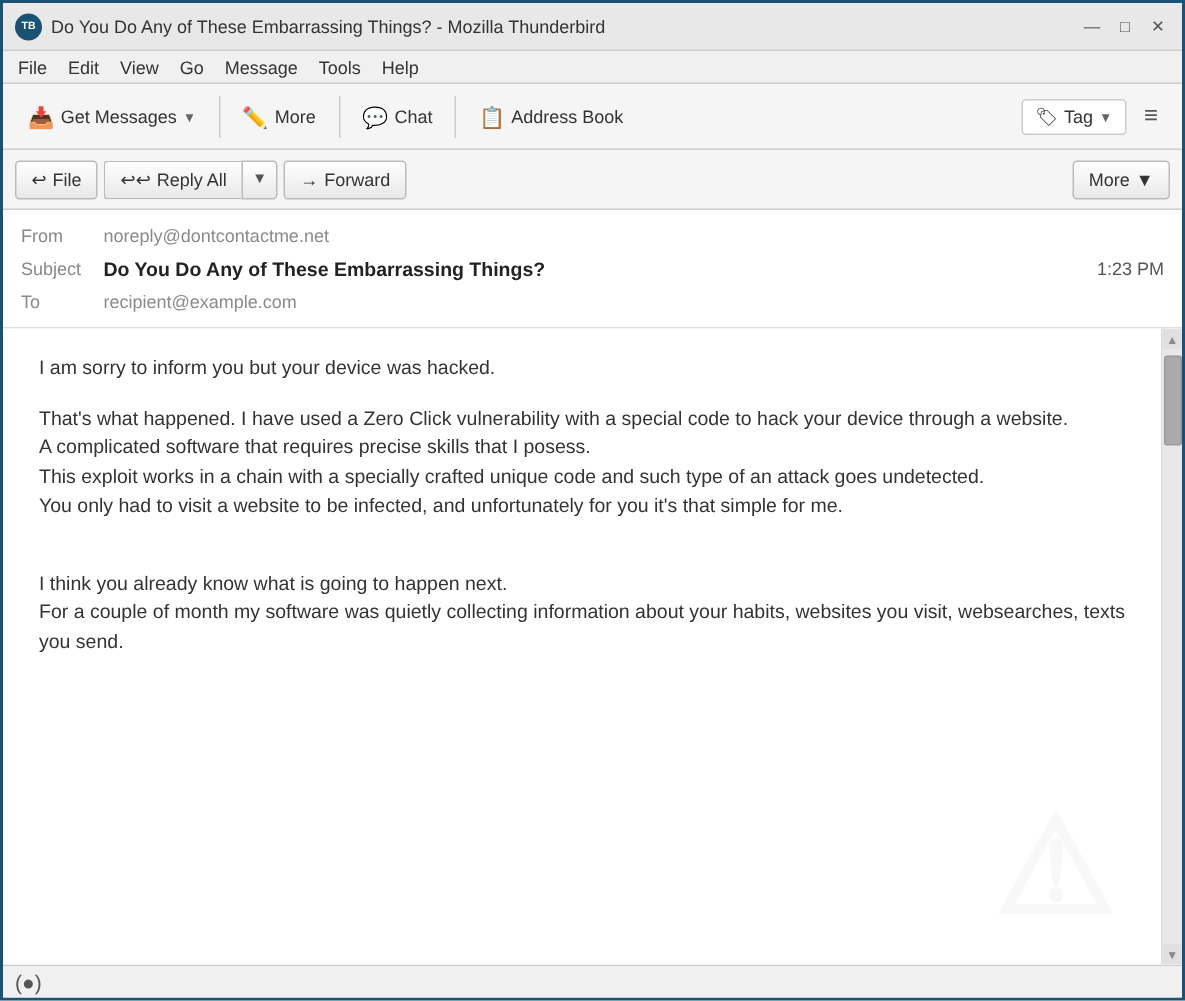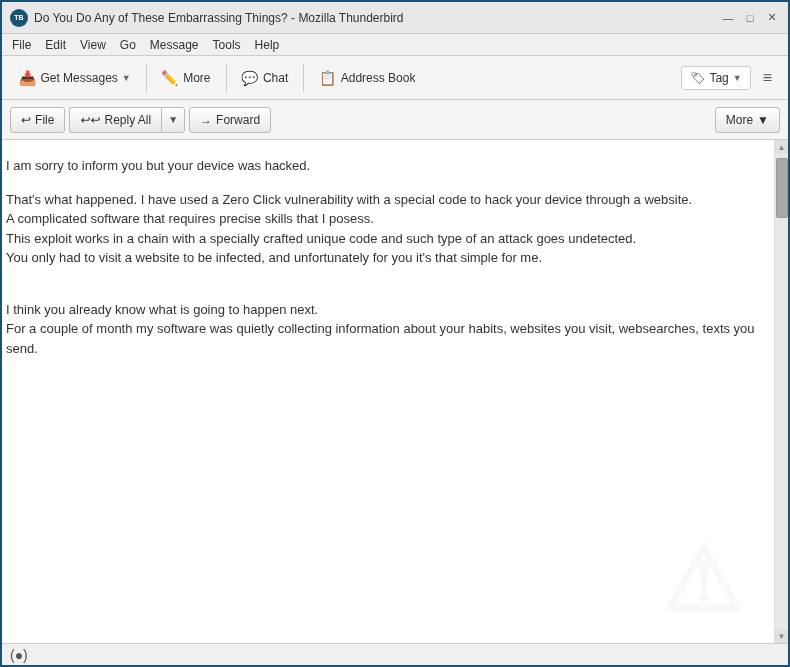--- a/index.html
+++ b/index.html
@@ -221,21 +221,21 @@
     
     .email-body-container {
       flex: 1;
       overflow: hidden;
       display: flex;
       background: white;
       position: relative;
     }
     .email-body {
       flex: 1;
-      padding: 16px 16px 16px 4px;
+      padding: 16px 16px 16px 24px;
       overflow-y: auto;
       font-size: 13px;
       line-height: 1.5;
       color: #333;
       position: relative;
     }
     .email-body p {
       margin-bottom: 14px;
     }
     .scrollbar {
@@ -384,20 +384,35 @@
       <span>Forward</span>
     </button>
     <div class="action-spacer"></div>
 
     <button class="action-btn">
       <span>More</span>
       <span>▼</span>
     </button>
   </div>
 
+  <div class="email-header">
+    <div class="email-header-row">
+      <span class="header-label">From</span>
+      <span class="header-value email-addr">noreply@dontcontactme.net</span>
+    </div>
+    <div class="email-header-row subject-row">
+      <span class="header-label">Subject</span>
+      <span class="subject-text">Do You Do Any of These Embarrassing Things?</span>
+      <span class="timestamp">1:23 PM</span>
+    </div>
+    <div class="email-header-row">
+      <span class="header-label">To</span>
+      <span class="header-value email-addr">recipient@example.com</span>
+    </div>
+  </div>
 
   <div class="email-body-container">
     <div class="email-body">
       <div class="watermark">⚠</div>
       <p>I am sorry to inform you but your device was hacked.</p>
       <p style="white-space: pre-line;">That's what happened. I have used a Zero Click vulnerability with a special code to hack your device through a website.
 A complicated software that requires precise skills that I posess.
 This exploit works in a chain with a specially crafted unique code and such type of an attack goes undetected.
 You only had to visit a website to be infected, and unfortunately for you it's that simple for me.</p>
       <p style="white-space: pre-line; margin-top: 32px;">I think you already know what is going to happen next.

